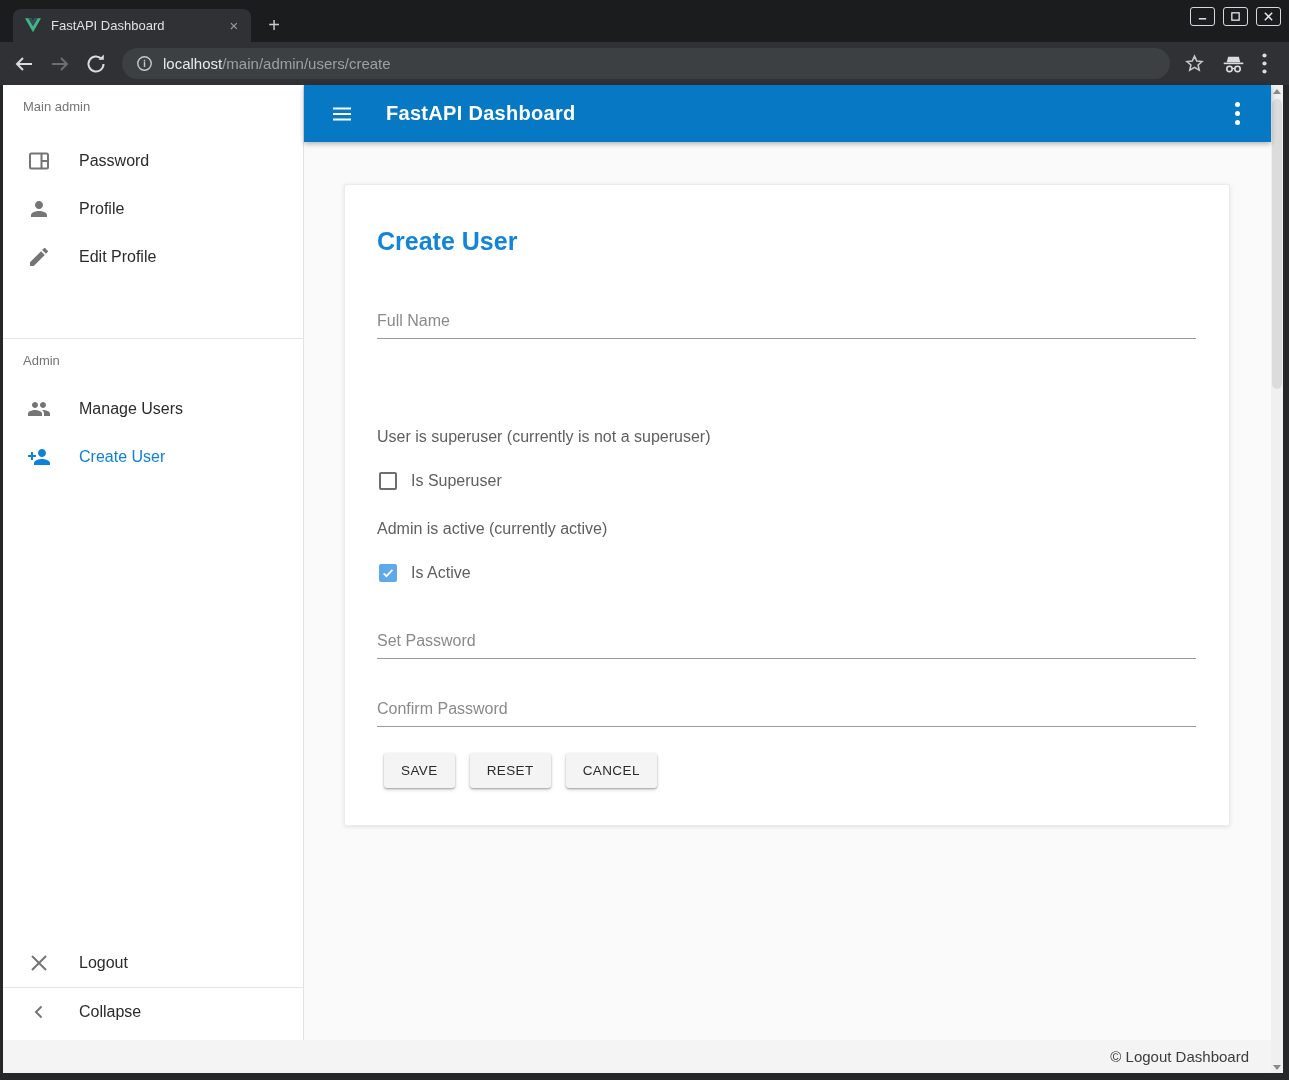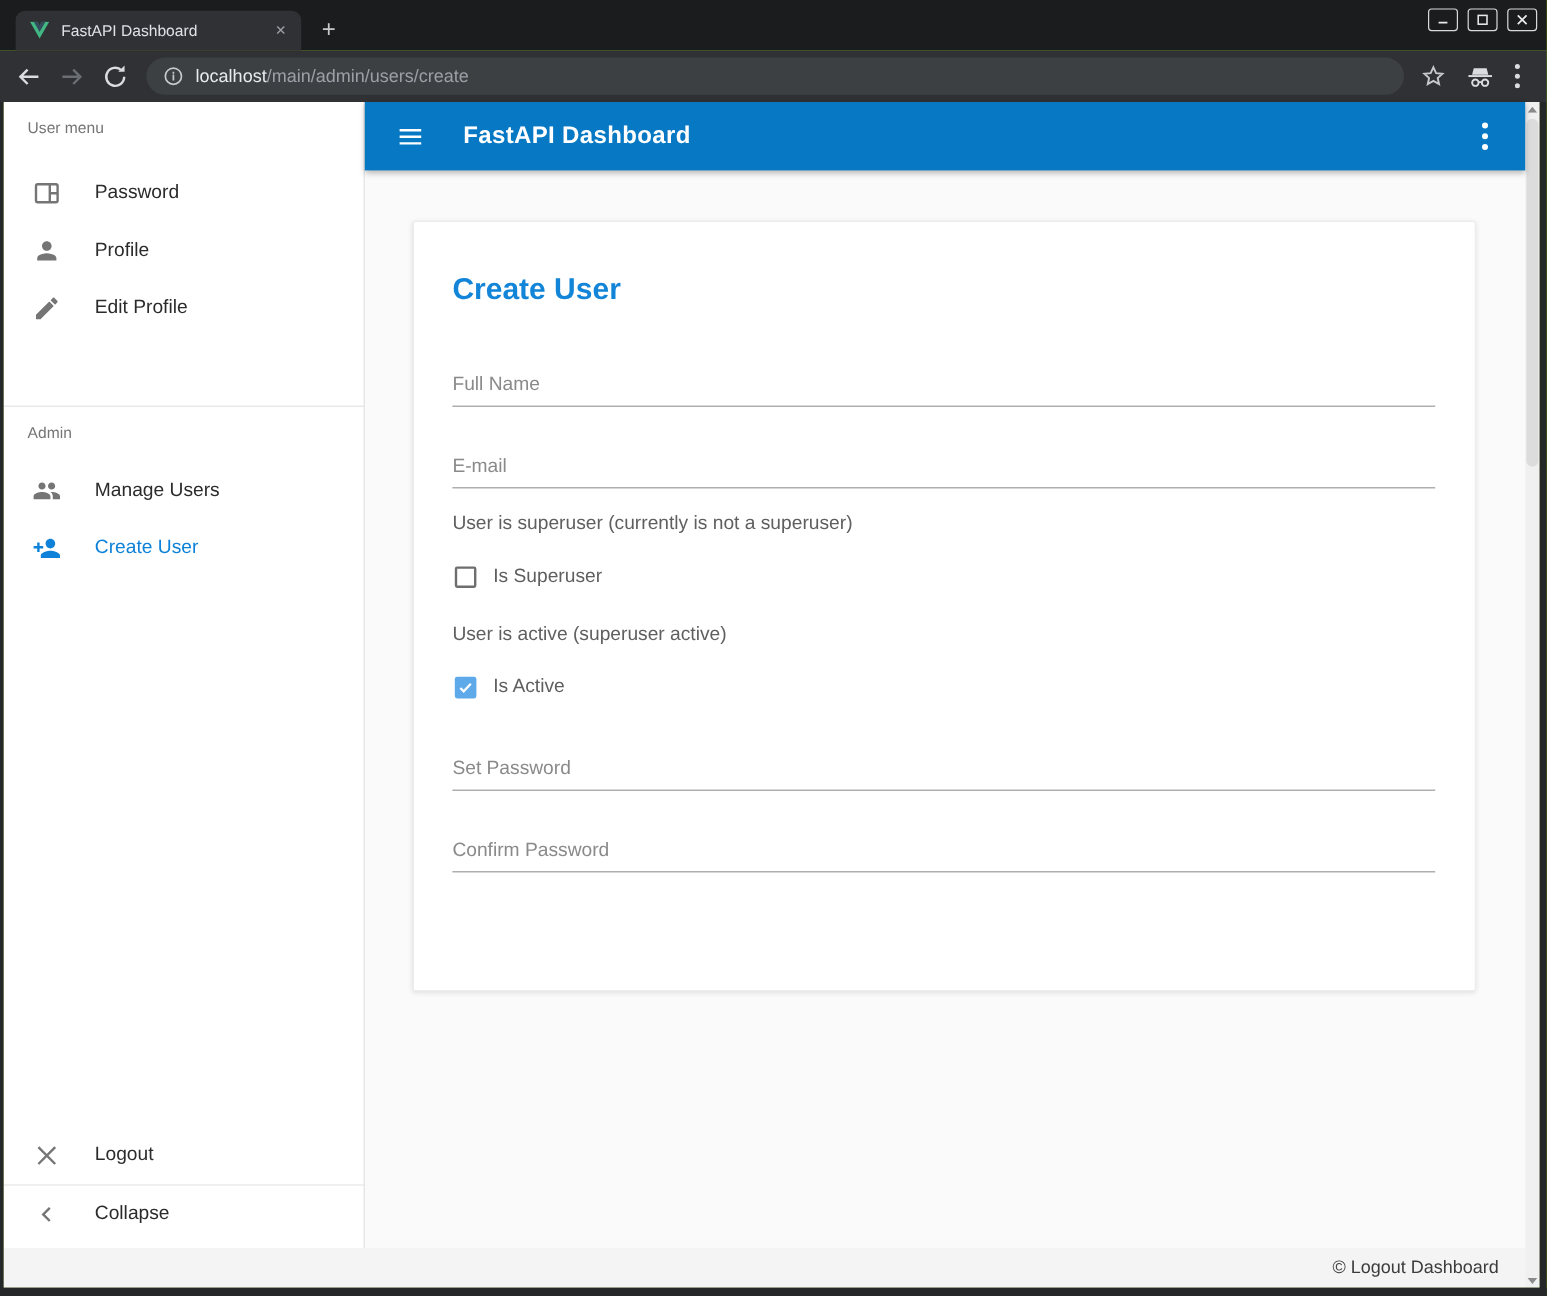--- a/index.html
+++ b/index.html
@@ -156,21 +156,21 @@
         <circle cx="2.5" cy="2.5" r="2.1" fill="#DADCE0"></circle>
           <circle cx="2.5" cy="10.5" r="2.1" fill="#DADCE0"></circle>
           <circle cx="2.5" cy="18.5" r="2.1" fill="#DADCE0"></circle>
       </svg>
     </div>
   </div>
 
   <div class="app">
 
     <aside class="sidebar">
-      <div class="side-section" style="top:14px;">User menu</div>
+      <div class="side-section" style="top:14px;">Main admin</div>
 
       <div class="side-item" style="top:52px;">
         <svg class="ic" viewBox="0 0 24 24">
           <rect x="3" y="4.5" width="18" height="15" rx="1.5" fill="none" stroke="#757575" stroke-width="2"></rect>
           <path stroke="#757575" stroke-width="2" fill="none" d="M14.5 4.5v15M14.5 12H21"></path>
         </svg>
         <span class="lbl">Password</span>
       </div>
 
       <div class="side-item" style="top:100px;">
@@ -235,50 +235,52 @@
           </span>
       </header>
 
       <section class="card">
         <h1 class="card-title">Create User</h1>
 
         <div class="fld" style="top:118px;">
           <input type="text" placeholder="Full Name" style="">
         </div>
 
-        <div class="fld" style="top:186px;">
-          <input type="text" placeholder="E-mail" style="">
-        </div>
 
         <div class="hint" style="top:243px;">User is superuser (currently is not a superuser)</div>
 
         <div class="cbrow" style="top:287px;">
           <span class="cbox off"></span>
           <span class="clbl">Is Superuser</span>
         </div>
 
-        <div class="hint" style="top:335px;">User is active (superuser active)</div>
+        <div class="hint" style="top:335px;">Admin is active (currently active)</div>
 
         <div class="cbrow" style="top:379px;">
           <span class="cbox on">
             <svg width="14" height="14" viewBox="0 0 24 24">
               <path fill="none" stroke="#FFFFFF" stroke-width="3.2" d="M4.5 12.5l4.8 4.8L19.5 6.5"></path>
             </svg>
           </span>
           <span class="clbl">Is Active</span>
         </div>
 
         <div class="fld" style="top:438px;">
           <input type="text" placeholder="Set Password" style="">
         </div>
 
         <div class="fld" style="top:506px;">
           <input type="text" placeholder="Confirm Password" style="">
         </div>
 
+        <div class="btnrow">
+          <button class="mbtn">SAVE</button>
+          <button class="mbtn">RESET</button>
+          <button class="mbtn">CANCEL</button>
+        </div>
       </section>
     </div>
 
     <div class="footer">
       <span>© Logout Dashboard</span>
     </div>
 
     <div class="scrollbar">
       <div class="sb-arrow" style="top:0;">
         <svg width="8" height="5" viewBox="0 0 8 5">

